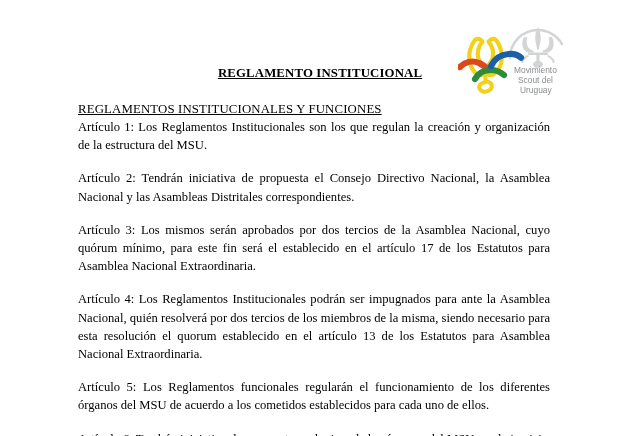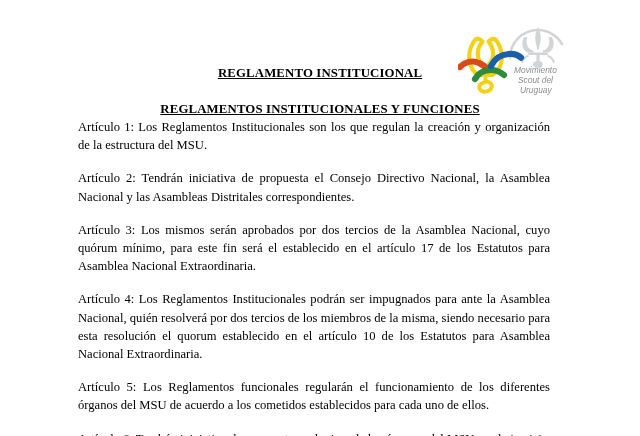--- a/index.html
+++ b/index.html
@@ -22,21 +22,20 @@
     background: #ffffff;
   }
 
   
   .logo {
     position: absolute;
     top: 18px;
     left: 458px;
     width: 122px;
     height: 84px;
-    font-style: italic;
   }
   .logo svg { display: block; }
 
   
   .titles {
     position: absolute;
     top: 64px;
     left: 78px;
     width: 484px;
   }
@@ -44,22 +43,21 @@
     font-size: 12.8px;
     font-weight: bold;
     text-align: center;
     text-decoration: underline;
     letter-spacing: 0.15px;
     line-height: 18px;
     white-space: nowrap;
   }
   .doc-subtitle {
     font-size: 12.8px;
-    font-weight: bold;
-    text-align: center;
+    font-weight: normal;
     text-decoration: underline;
     letter-spacing: 0.15px;
     line-height: 18px;
     margin-top: 18px;
     white-space: nowrap;
   }
 
   
   .body-block {
     position: absolute;
@@ -129,18 +127,18 @@
 
   <div class="titles">
     <div class="doc-title">REGLAMENTO INSTITUCIONAL</div>
     <div class="doc-subtitle">REGLAMENTOS INSTITUCIONALES Y FUNCIONES</div>
   </div>
 
   <div class="body-block">
     <p class="para">Artículo 1: Los Reglamentos Institucionales son los que regulan la creación y organización de la estructura del MSU.</p>
     <p class="para">Artículo 2: Tendrán iniciativa de propuesta el Consejo Directivo Nacional, la Asamblea Nacional y las Asambleas Distritales correspondientes.</p>
     <p class="para">Artículo 3: Los mismos serán aprobados por dos tercios de la Asamblea Nacional, cuyo quórum mínimo, para este fin será el establecido en el artículo 17 de los Estatutos para Asamblea Nacional Extraordinaria.</p>
-    <p class="para">Artículo 4: Los Reglamentos Institucionales podrán ser impugnados para ante la Asamblea Nacional, quién resolverá por dos tercios de los miembros de la misma, siendo necesario para esta resolución el quorum establecido en el artículo 10 de los Estatutos para Asamblea Nacional Extraordinaria.</p>
+    <p class="para">Artículo 4: Los Reglamentos Institucionales podrán ser impugnados para ante la Asamblea Nacional, quién resolverá por dos tercios de los miembros de la misma, siendo necesario para esta resolución el quorum establecido en el artículo 13 de los Estatutos para Asamblea Nacional Extraordinaria.</p>
     <p class="para">Artículo 5: Los Reglamentos funcionales regularán el funcionamiento de los diferentes órganos del MSU de acuerdo a los cometidos establecidos para cada uno de ellos.</p>
     <p class="para">Artículo 6: Tendrán iniciativa de propuesta cualquiera de los órganos del MSU en el ejercicio</p>
   </div>
 
 </div>
 
 </body></html>

